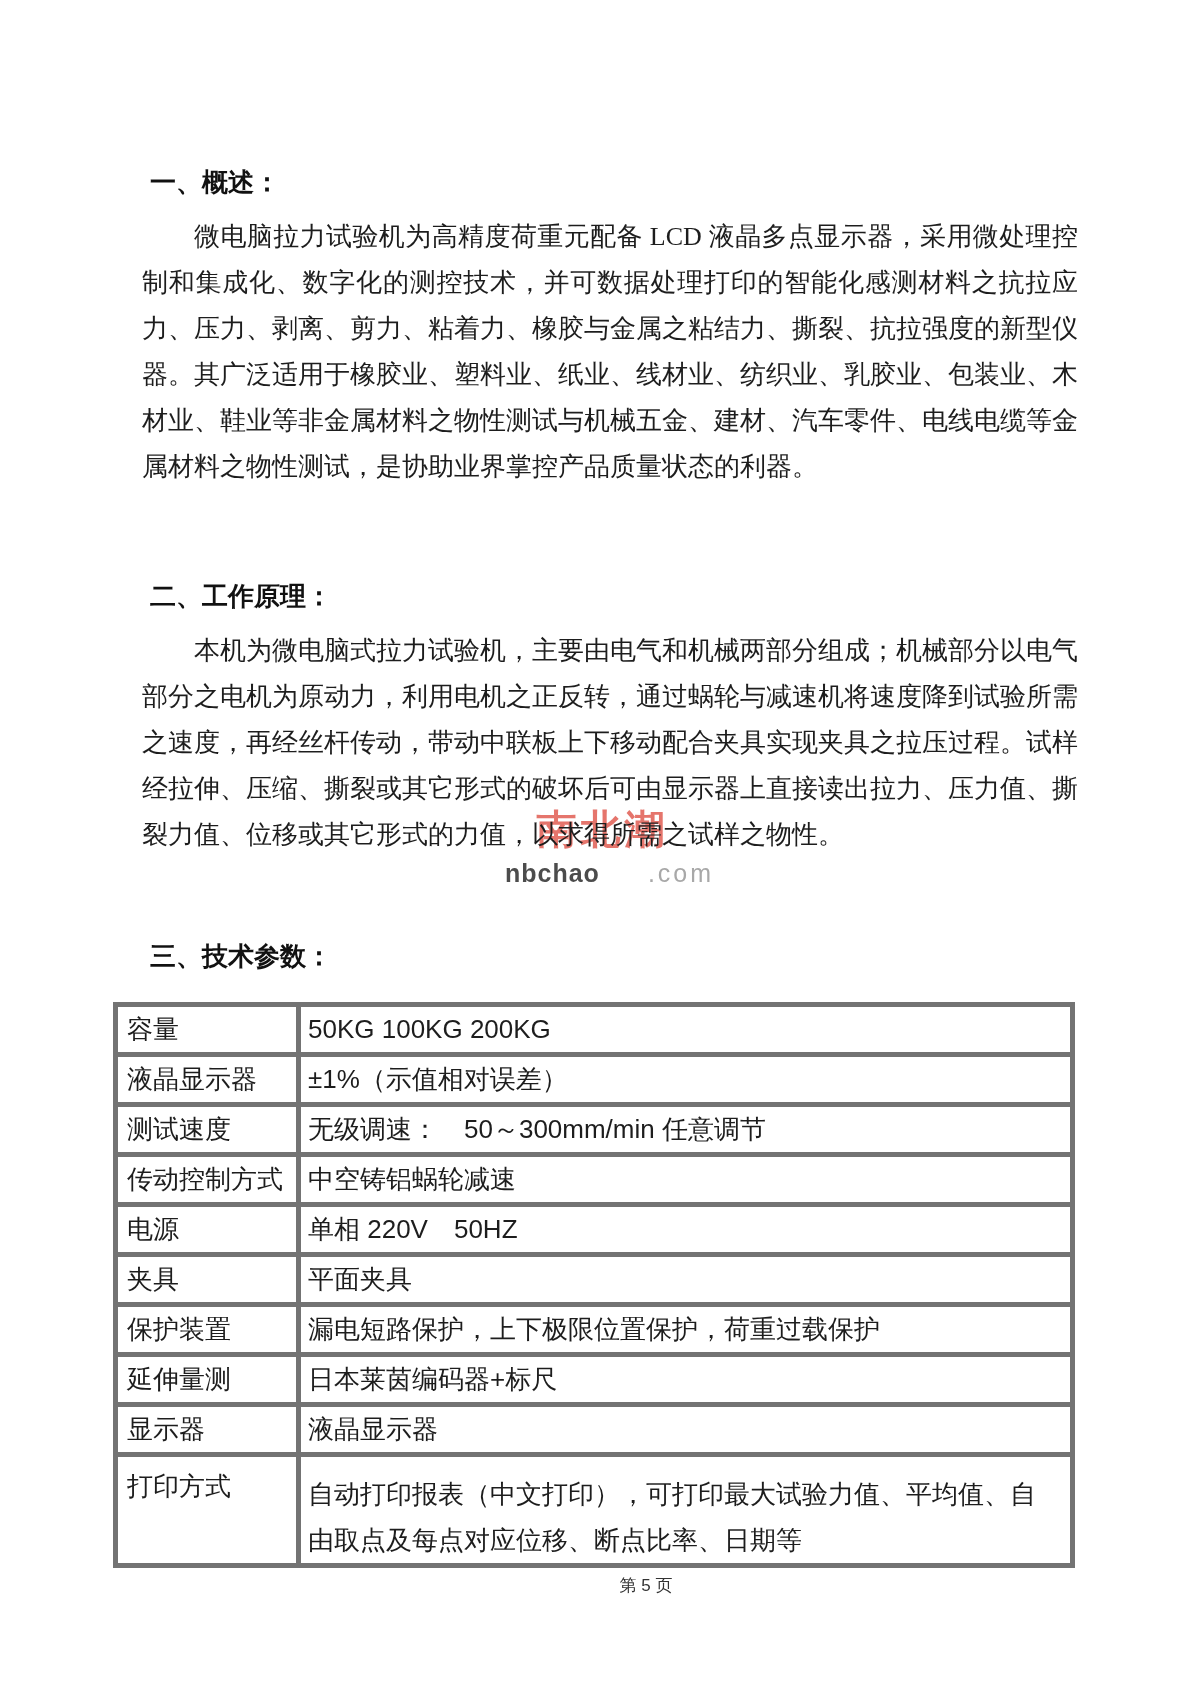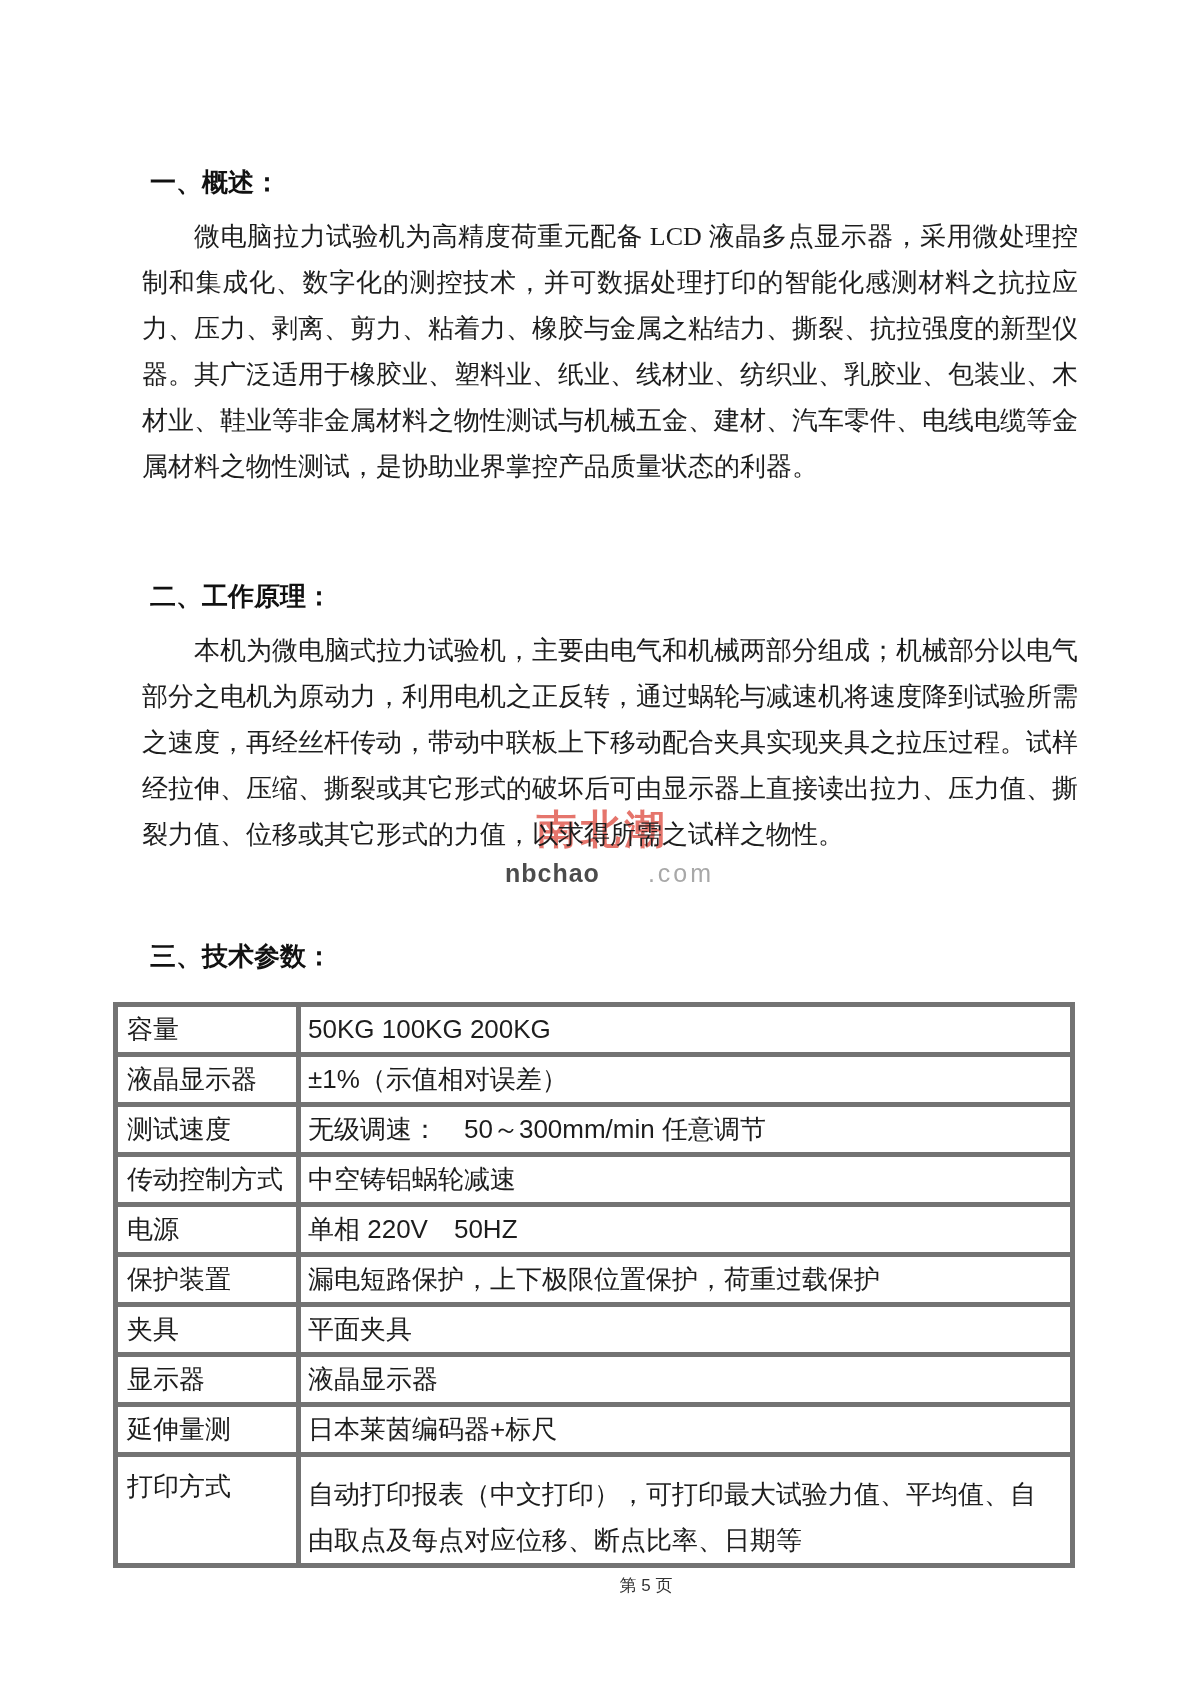--- a/index.html
+++ b/index.html
@@ -138,34 +138,34 @@
         </tr>
         <tr>
           <td class="lbl">传动控制方式</td>
           <td class="val">中空铸铝蜗轮减速</td>
         </tr>
         <tr>
           <td class="lbl">电源</td>
           <td class="val">单相 220V　50HZ</td>
         </tr>
         <tr>
+          <td class="lbl">夹具</td>
+          <td class="val">平面夹具</td>
+        </tr>
+        <tr>
           <td class="lbl">保护装置</td>
           <td class="val">漏电短路保护，上下极限位置保护，荷重过载保护</td>
         </tr>
         <tr>
-          <td class="lbl">夹具</td>
-          <td class="val">平面夹具</td>
+          <td class="lbl">延伸量测</td>
+          <td class="val">日本莱茵编码器+标尺</td>
         </tr>
         <tr>
           <td class="lbl">显示器</td>
           <td class="val">液晶显示器</td>
-        </tr>
-        <tr>
-          <td class="lbl">延伸量测</td>
-          <td class="val">日本莱茵编码器+标尺</td>
         </tr>
         <tr class="tall">
           <td class="lbl">打印方式</td>
           <td class="val">自动打印报表（中文打印），可打印最大试验力值、平均值、自由取点及每点对应位移、断点比率、日期等</td>
         </tr>
       </tbody>
     </table>
 
     <div class="page-footer">
       <span>第 5 页</span>

